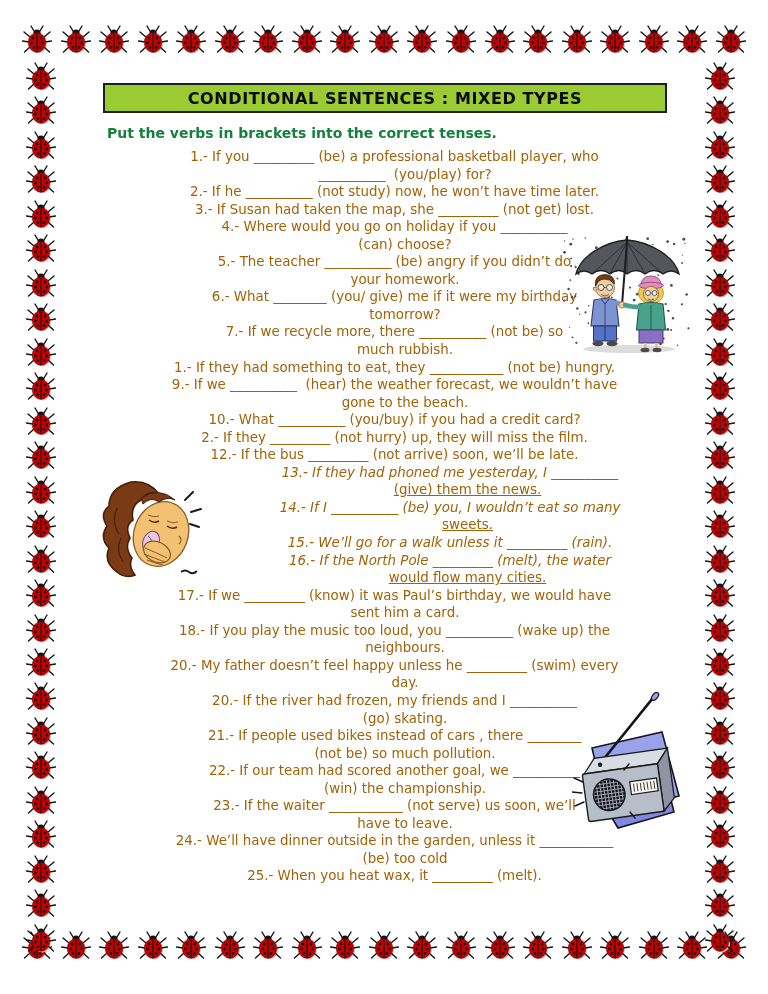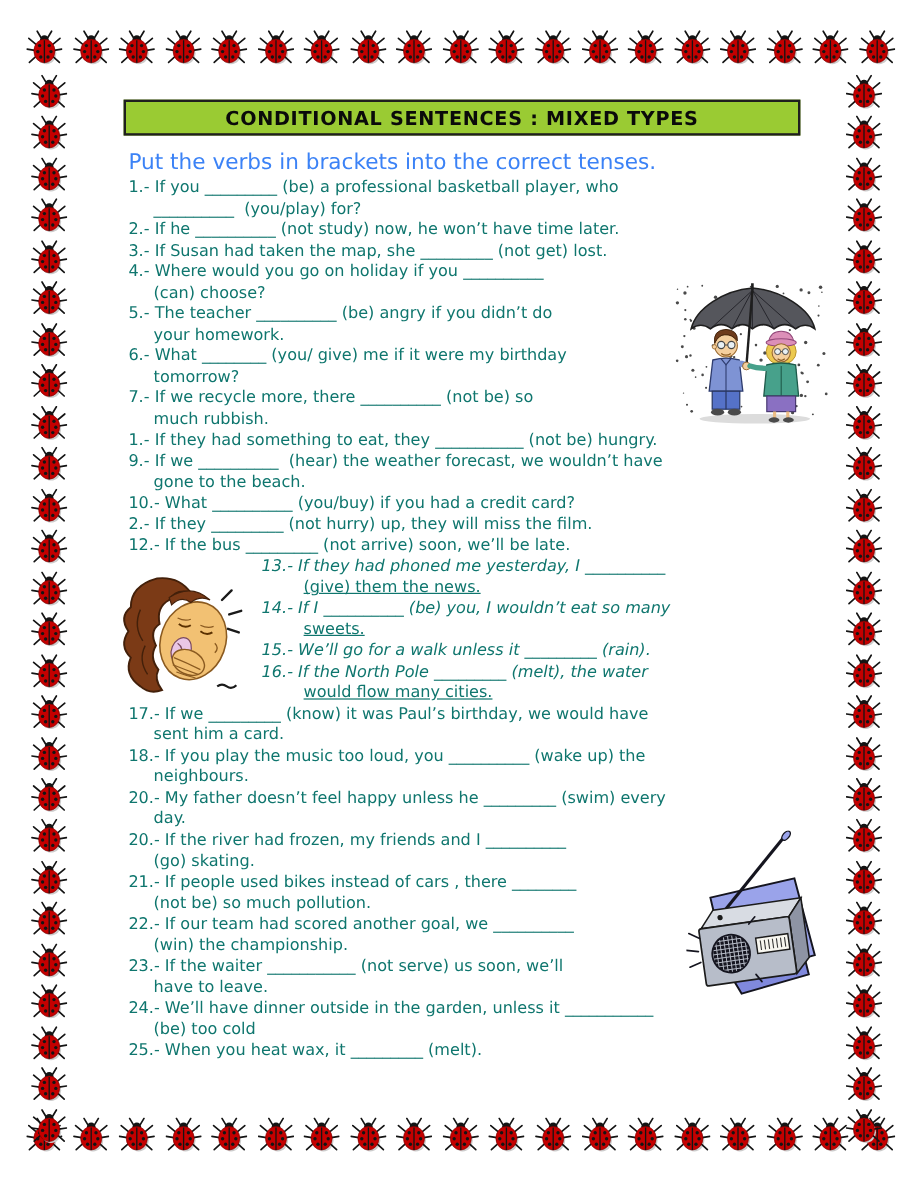--- a/index.html
+++ b/index.html
@@ -1,35 +1,35 @@
 <!DOCTYPE html>
 <html><head>
 <meta charset="utf-8">
 <style>
   html,body{margin:0;padding:0;background:#ffffff;}
   .page{position:relative;width:768px;height:994px;background:#ffffff;overflow:hidden;
-        font-family:"DejaVu Sans","Liberation Sans",sans-serif;color:#333;}
+        font-family:"DejaVu Sans","Liberation Sans",sans-serif;color:#333;text-align:center;}
   
   .bug{width:30px;height:30px;display:block;}
   .bug-row{position:absolute;left:22px;width:724px;height:30px;display:flex;justify-content:space-between;}
   .bug-row.top{top:25px;}
   .bug-row.bottom{top:931px;}
   .bug-col{position:absolute;top:62px;height:892px;width:30px;display:flex;flex-direction:column;justify-content:space-between;}
   .bug-col.left{left:26px;}
   .bug-col.right{left:705px;}
   
   .title-bar{position:absolute;left:103px;top:83px;width:560px;height:26px;
              background:#9acb33;border:2px solid #1f1f1f;
              display:flex;align-items:center;justify-content:center;}
   .title-bar span{font-weight:bold;font-size:16px;letter-spacing:0.6px;color:#0a0a0a;}
   
-  .instruction{position:absolute;left:107px;top:125px;font-weight:normal;font-size:18px;color:#3b82f6;}
+  .instruction{position:absolute;left:107px;top:125px;font-weight:bold;font-size:14px;color:#15803d;}
   
   .lines{position:absolute;left:107px;top:148px;width:575px;}
-  .line{height:17.55px;font-size:13.4px;line-height:17.55px;white-space:pre;color:#0f766e;}
+  .line{height:17.55px;font-size:13.4px;line-height:17.55px;white-space:pre;color:#a16207;}
   .ind-0{padding-left:0;}
   .ind-1{padding-left:21px;}
   .ind-2{padding-left:111px;font-style:italic;}
   .ind-3{padding-left:146px;text-decoration:underline;}
   
   .clip{position:absolute;}
   .img-couple{left:561px;top:233px;width:132px;height:122px;}
   .img-listener{left:97px;top:478px;width:110px;height:110px;}
   .img-radio{left:572px;top:692px;width:112px;height:142px;}
   .defs-holder{position:absolute;width:0;height:0;overflow:hidden;}

